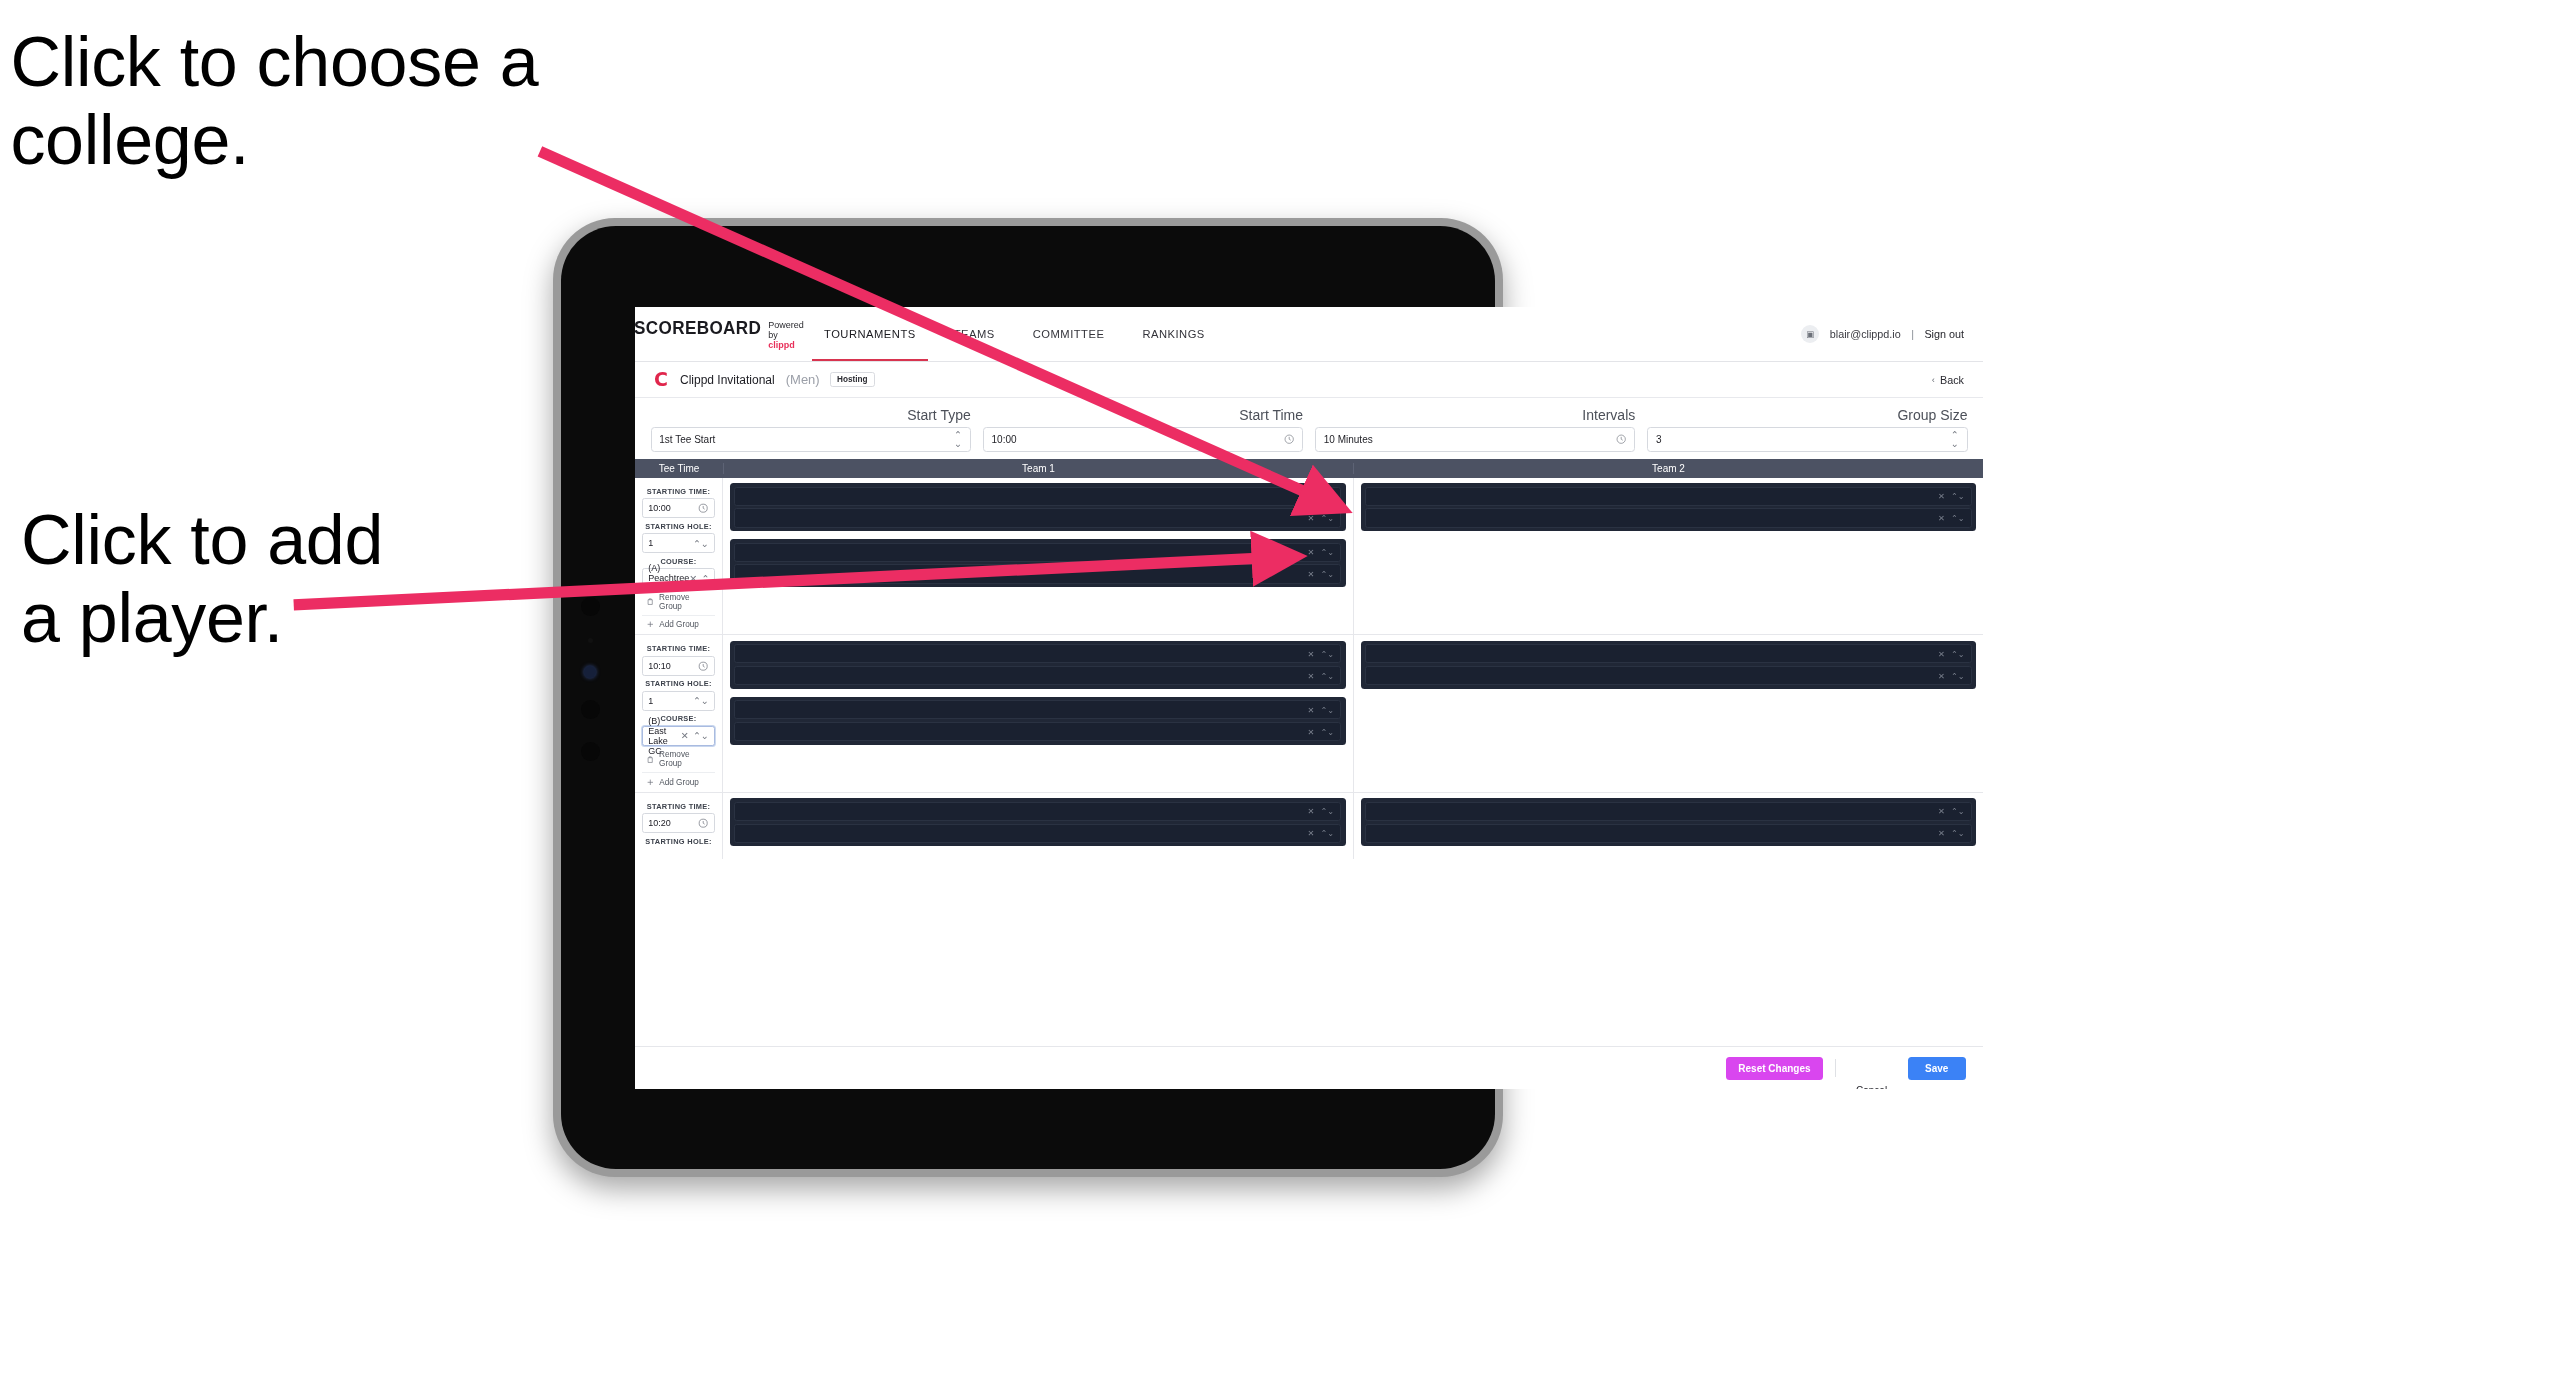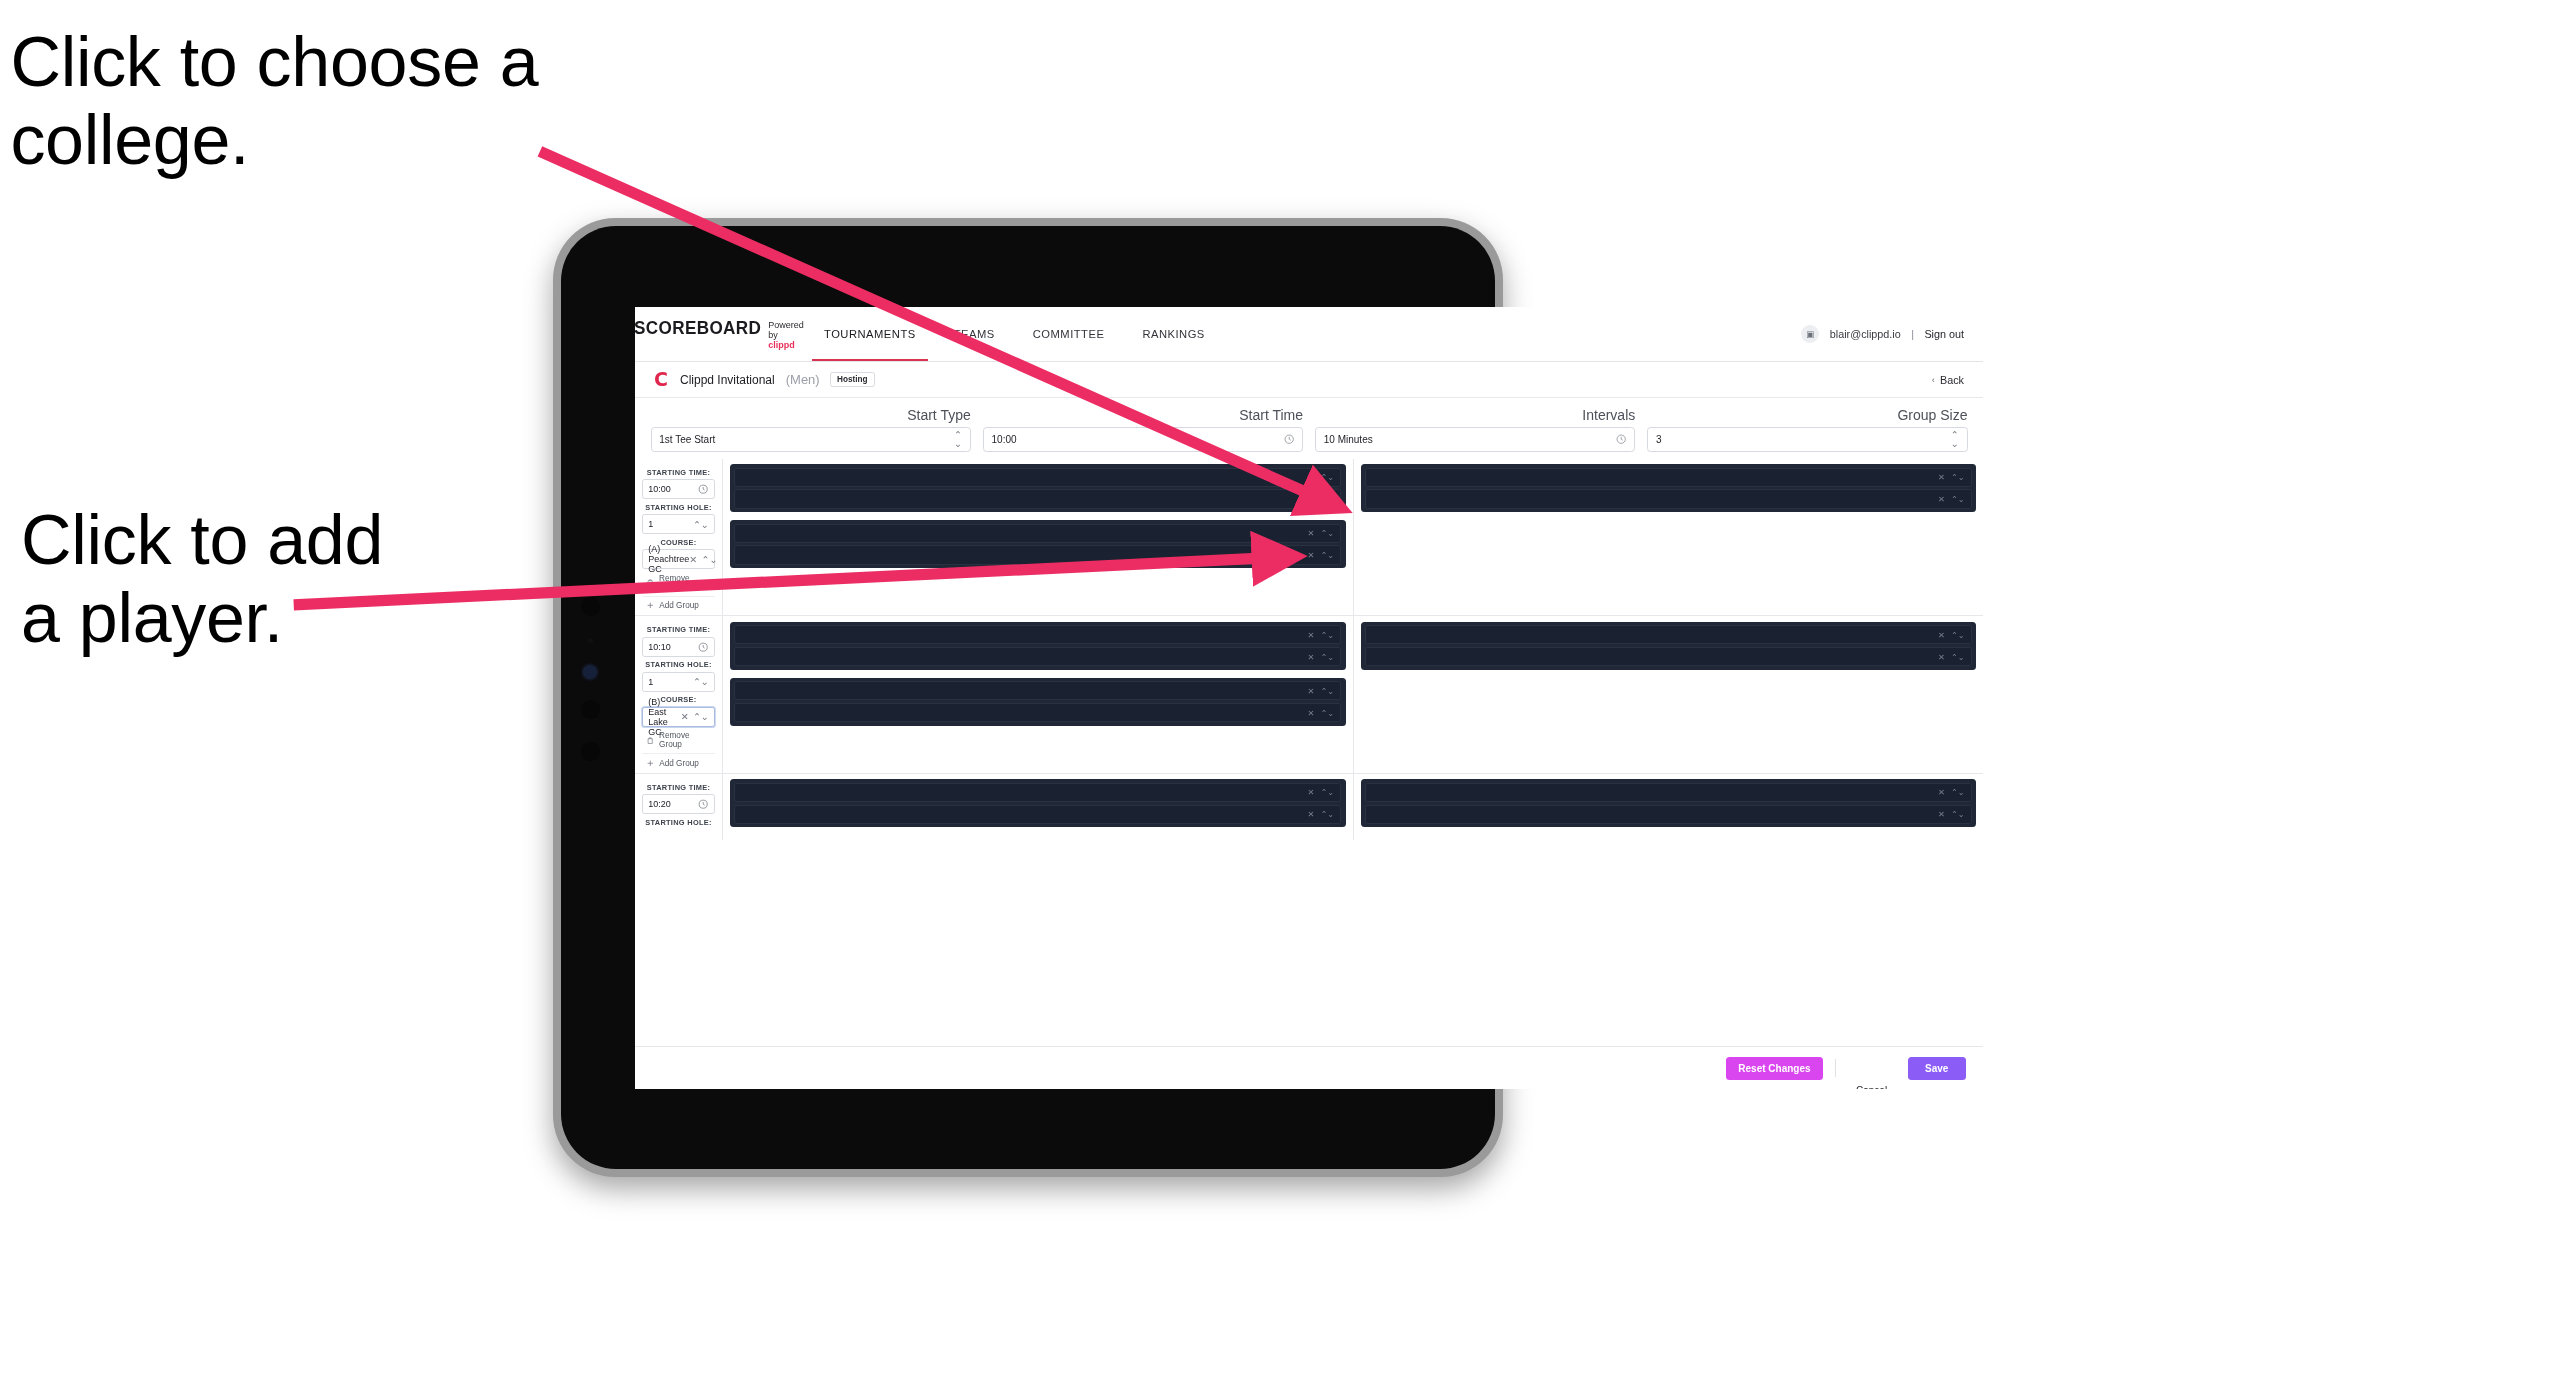--- a/index.html
+++ b/index.html
@@ -140,21 +140,21 @@
   
   .appfoot{
     position:absolute;left:0;right:0;bottom:0;height:43px;background:#fff;
     border-top:0.9px solid #e6e7eb;display:flex;align-items:center;justify-content:flex-end;
     gap:12px;padding-right:17.3px;box-sizing:border-box;
   }
   .btn{font-size:10px;border-radius:3.5px;cursor:pointer;display:flex;align-items:center;justify-content:center;}
   .btn-reset{background:#d946ef;color:#fff;padding:6px 12px;font-weight:bold;}
   .btn-divider{width:0.9px;height:17.3px;background:#dfe1e5;}
   .btn-cancel{background:transparent;color:#24242b;padding:6px 8.6px;margin-top:44px;}
-  .btn-save{background:#8b5cf6;color:#fff;padding:6px 17.3px;font-weight:bold;}
+  .btn-save{background:#3b82f6;color:#fff;padding:6px 17.3px;font-weight:bold;}
 </style>
 </head>
 <body>
 
 <div id="tablet">
   <div class="tab-outer"></div>
   <div class="tab-bezel">
     <div class="tab-dots">
       <div class="dot d1"></div>
       <div class="dot d2"></div>
@@ -227,20 +227,25 @@
     </div>
     <div class="fl">
       <div class="fl-label">Group Size</div>
       <div class="fl-ctl">
         <span class="val">3</span>
         <span class="spin">⌃<br>⌄</span>
       </div>
     </div>
   </div>
 
+  <div class="thead">
+    <div class="th th-tee">Tee Time</div>
+    <div class="th th-t1">Team 1</div>
+    <div class="th th-t2">Team 2</div>
+  </div>
 
   <div class="tbody">
 
     <div class="grow">
       <div class="cell-tee">
         <div class="mini-label">STARTING TIME:</div>
         <div class="mini-input">
           <span class="val">10:00</span>
           <svg class="clockicon" viewBox="0 0 16 16">
               <circle cx="8" cy="8" r="6.2" fill="none" stroke="#7c8089" stroke-width="1.2"></circle>

